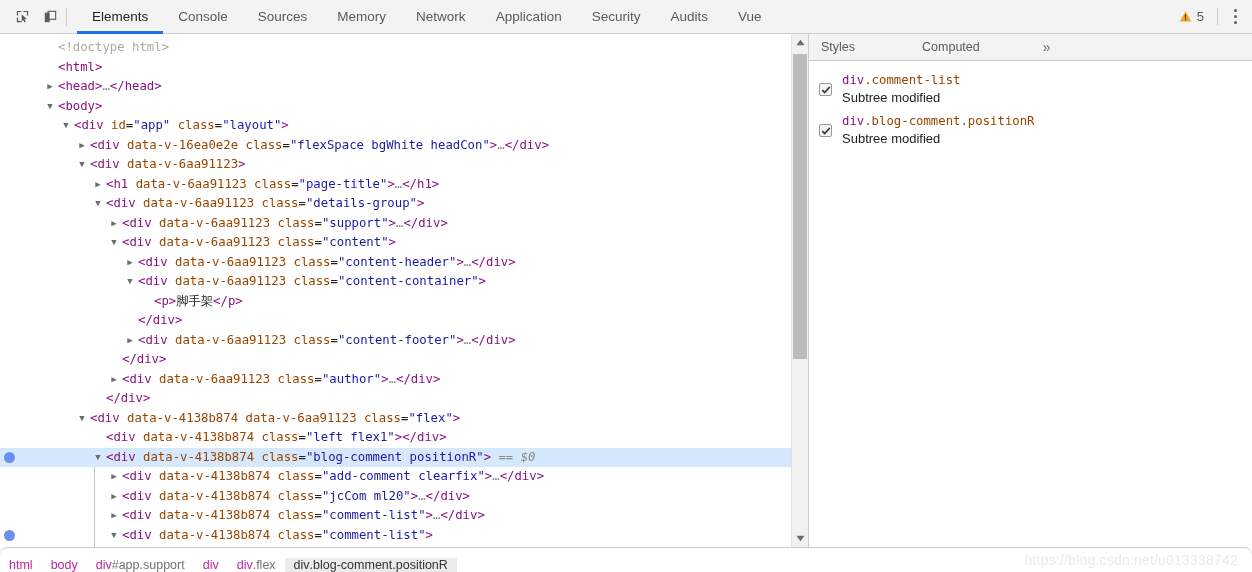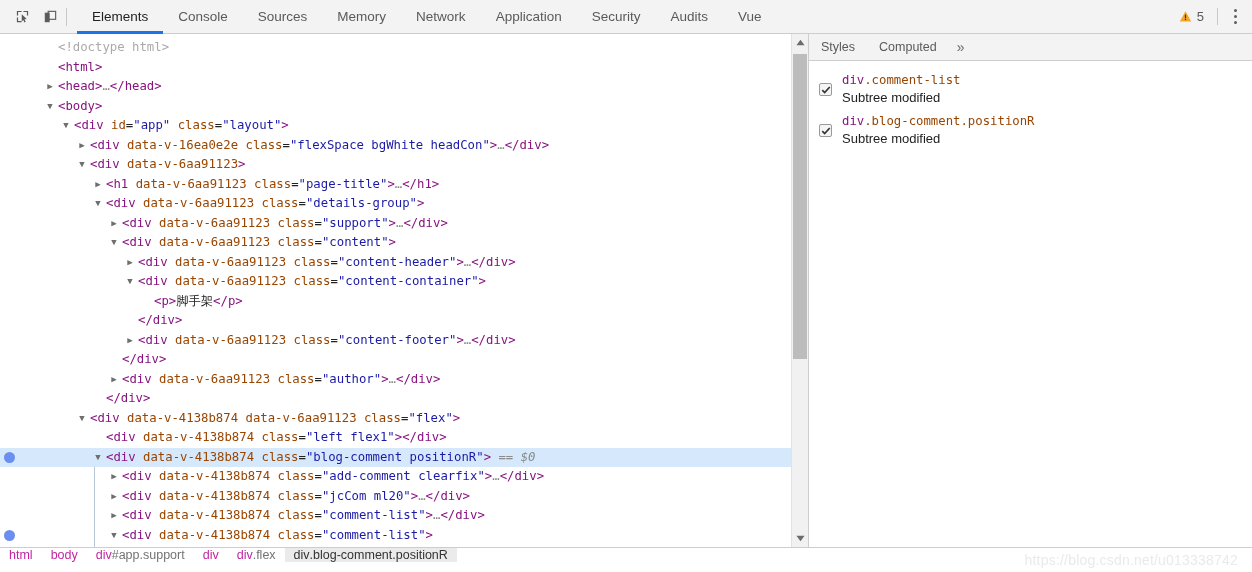--- a/index.html
+++ b/index.html
@@ -142,20 +142,21 @@
   
   .side-pane {
     flex: 1; display: flex; flex-direction: column;
     background: #fff; min-width: 0;
   }
   .side-tabs {
     height: 27px; display: flex; align-items: stretch;
     background: #f3f3f3;
     border-bottom: 1px solid #cdcdcd;
     flex: none;
+    gap: 43px;
   }
   .side-tab {
     display: flex; align-items: center; padding: 0 12px;
     font-size: 12.5px; color: #5a5a5a; cursor: pointer; position: relative;
     white-space: nowrap;
   }
   .side-tab.active { color: #222; background: #fff; }
   .side-tab.active::after {
     content: ""; position: absolute; left: 0; right: 0; bottom: -1px;
     height: 3px; background: #1a73e8;
@@ -185,25 +186,26 @@
     font-size: 12.3px; line-height: 17px;
     white-space: pre;
   }
   .bp-sel .t { color: #881280; }
   .bp-sel .c { color: #994500; }
   .bp-desc { font-size: 13px; color: #222; line-height: 18px; }
 
   
   .crumbs {
     height: 25px; flex: none;
-    display: flex; align-items: flex-start;
+    display: flex; align-items: flex-end;
     background: #fff;
     border-top: 1px solid #cdcdcd;
     position: relative;
     overflow: hidden;
+    border-radius: 8px;
   }
   .crumb {
     display: flex; align-items: center;
     padding: 0 9px;
     font-size: 12.5px;
     color: #c026a0;
     cursor: pointer;
     white-space: nowrap;
   }
   .crumb .cid, .crumb .ccl { color: #737373; }

